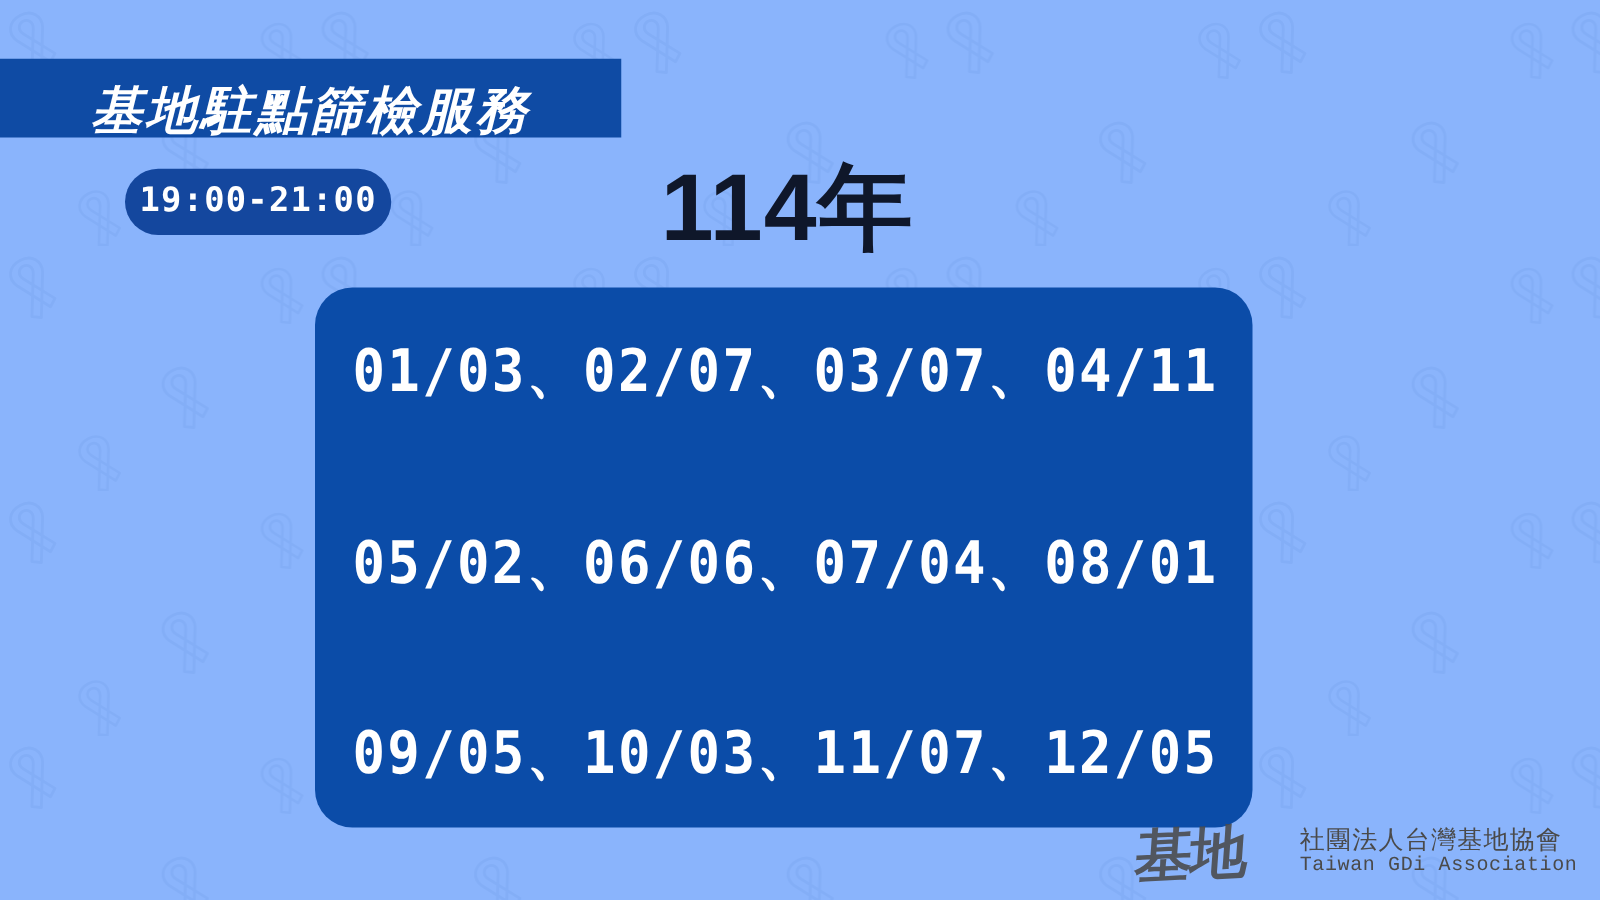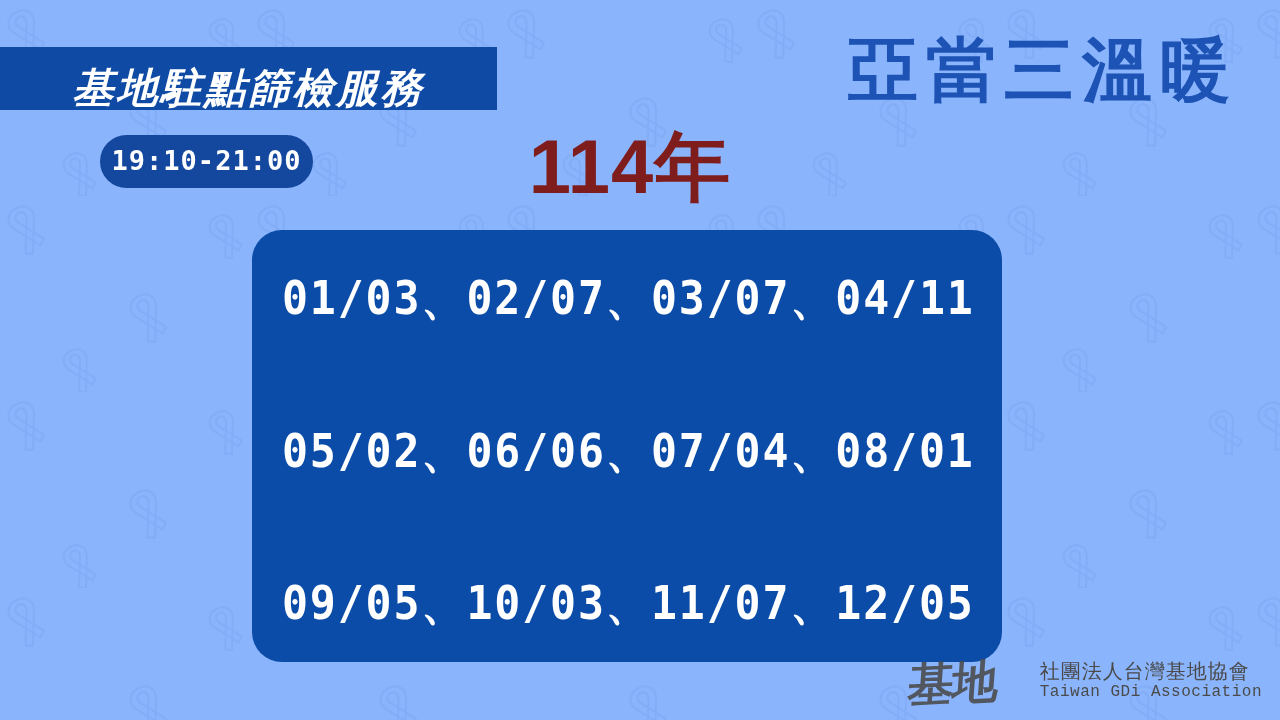--- a/index.html
+++ b/index.html
@@ -57,21 +57,21 @@
     transform:translateY(-1px);
   }
 
   
   #year-label{
     position:absolute;left:510px;top:112px;width:240px;height:110px;
     z-index:3;
     display:flex;align-items:center;justify-content:center;
   }
   #year-label .txt{
-    color:#7f1d1d;
+    color:#0f172a;
     font-size:76px;
     font-weight:bold;
     letter-spacing:1px;
     line-height:1;
     white-space:nowrap;
   }
 
   
   #brand{
     position:absolute;right:42px;top:34px;
@@ -186,29 +186,28 @@
       <rect x="0" y="0" width="1280" height="720" fill="#8ab4fc"></rect>
       <rect x="0" y="0" width="1280" height="720" fill="url(#ribbonpat)" opacity="0.55"></rect>
     </svg>
   </div>
 
   <div id="title-banner">
     <span class="txt">基地駐點篩檢服務</span>
   </div>
 
   <div id="time-pill">
-    <span class="txt">19:10-21:00</span>
+    <span class="txt">19:00-21:00</span>
   </div>
 
   <div id="year-label">
     <span class="txt">114年</span>
   </div>
 
   <div id="brand">
-    <div id="brand-name">亞當三溫暖</div>
   </div>
 
   <div id="date-card">
     <div class="date-row">01/03、02/07、03/07、04/11</div>
     <div class="date-row">05/02、06/06、07/04、08/01</div>
     <div class="date-row">09/05、10/03、11/07、12/05</div>
   </div>
 
   <div id="footer-logo">
     <div id="logo-mark">基地</div>

